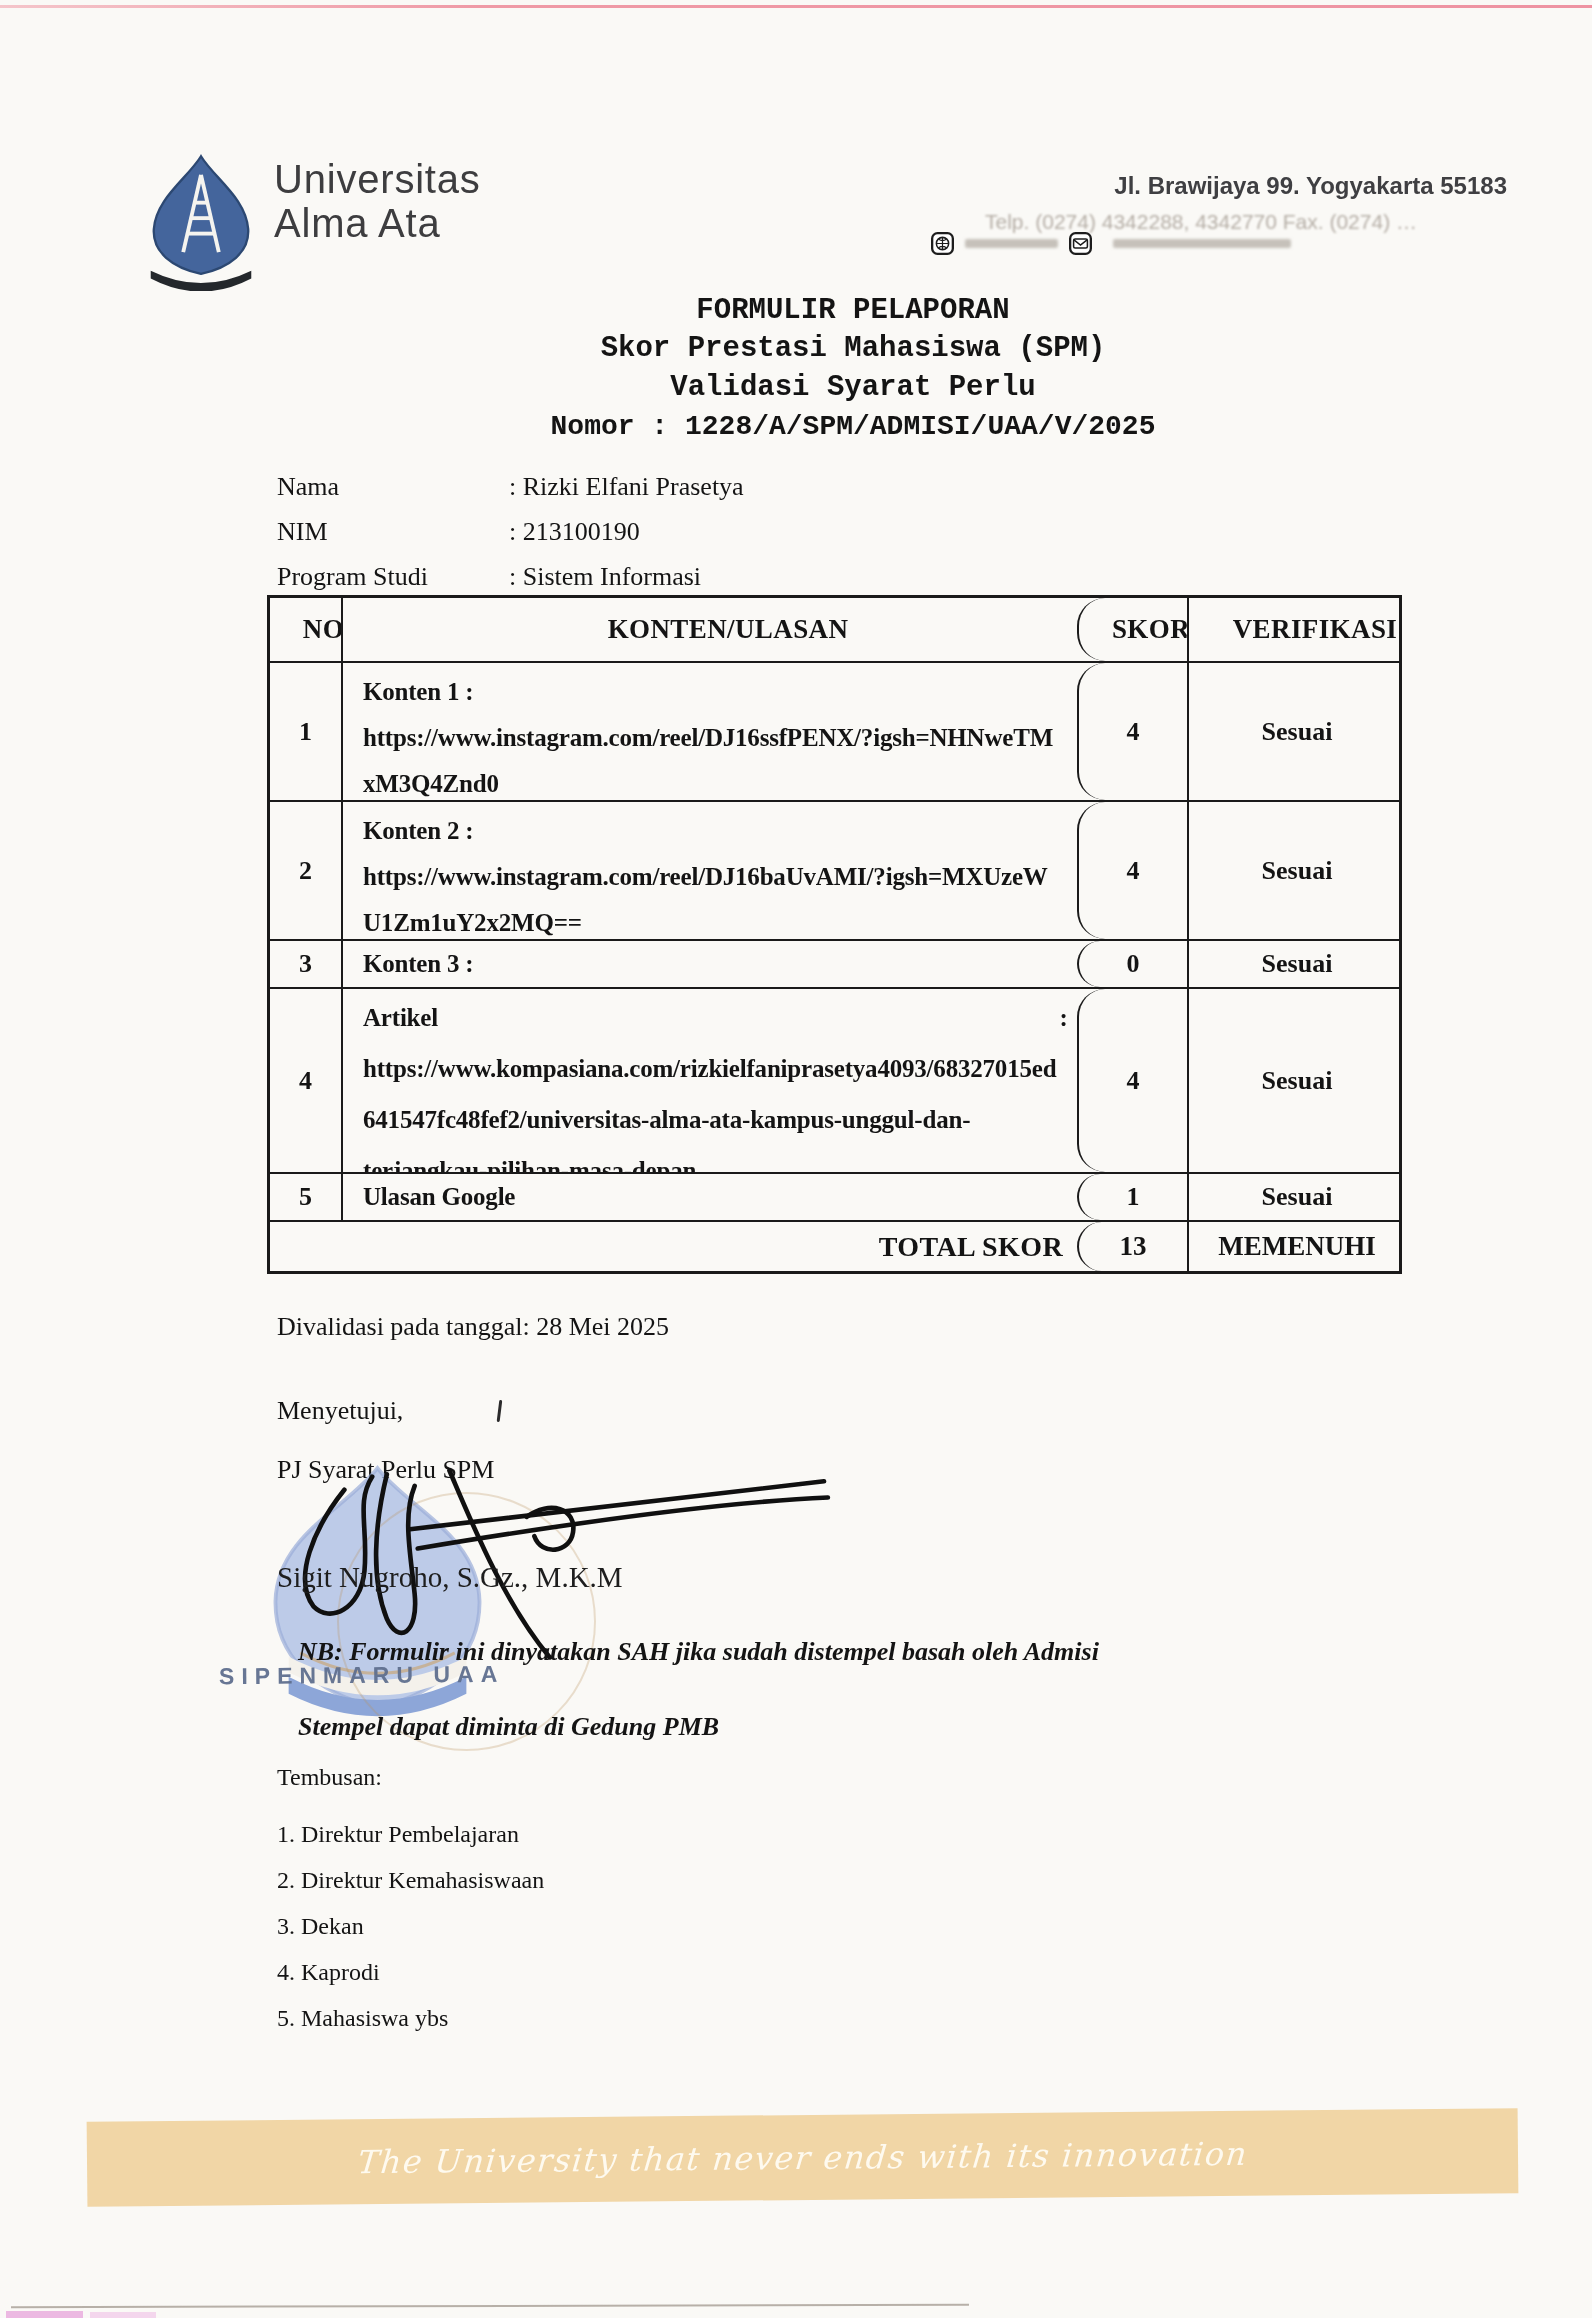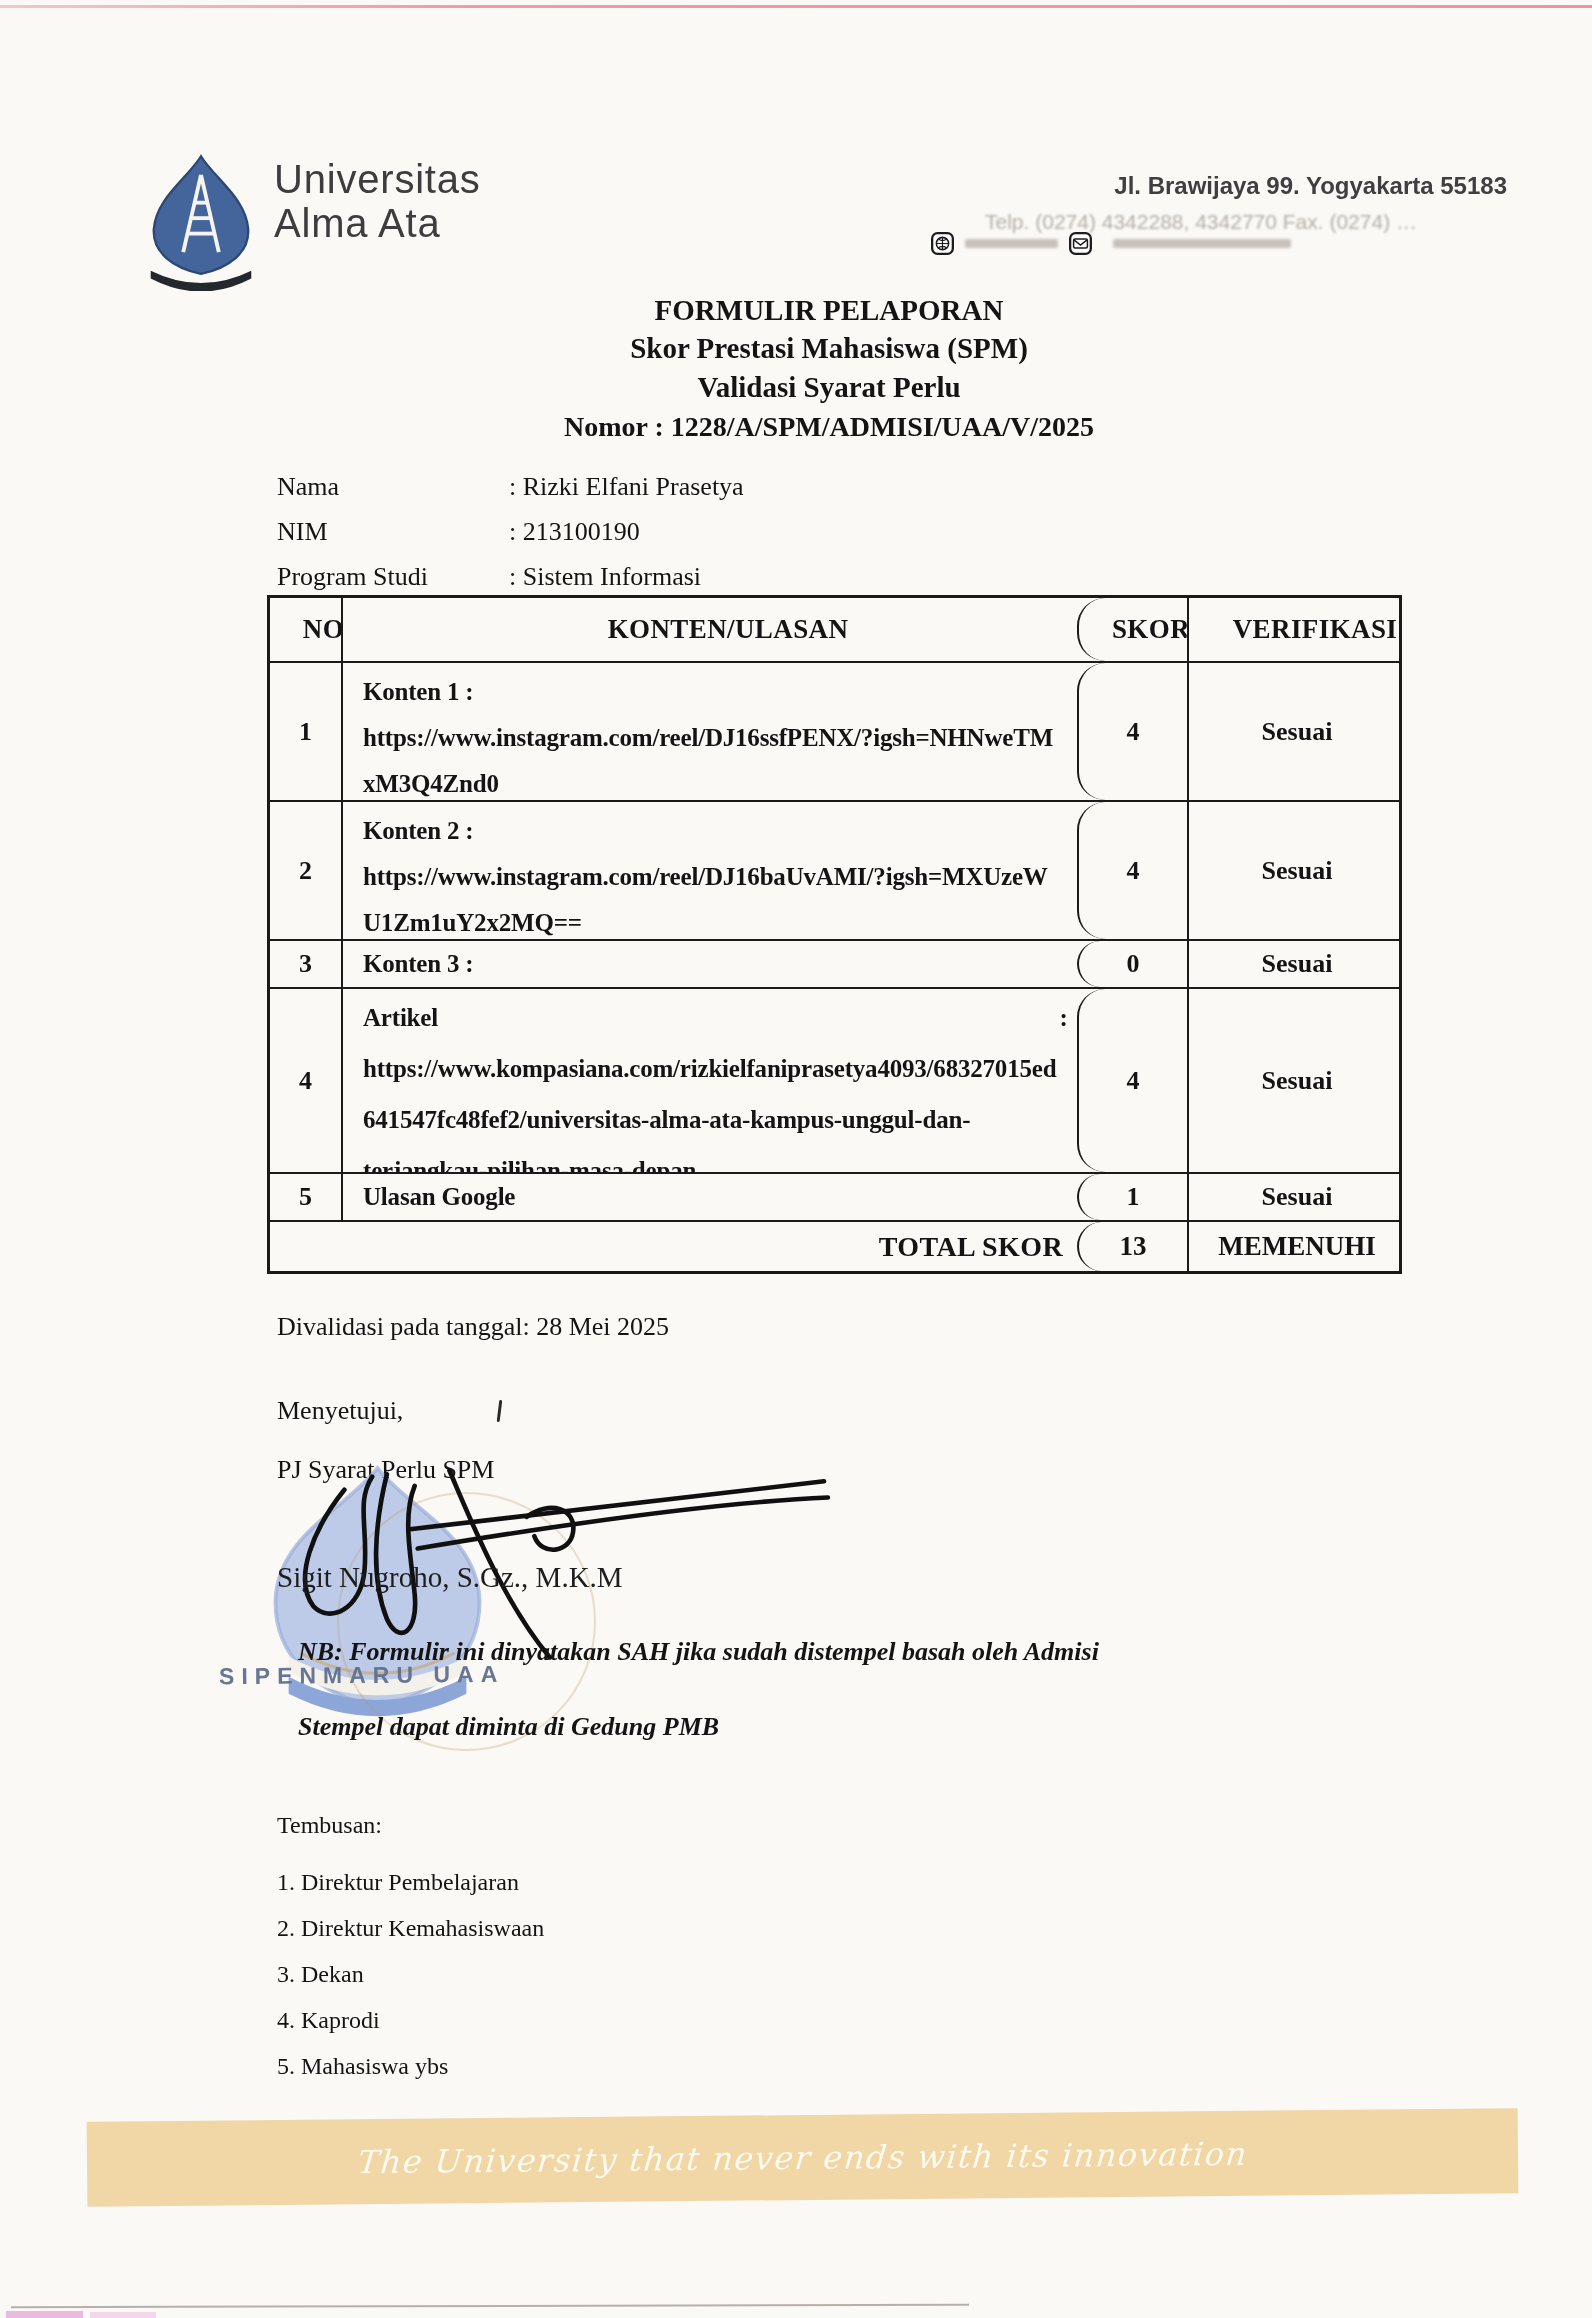--- a/index.html
+++ b/index.html
@@ -21,21 +21,21 @@
   .addr{position:absolute;left:889px;top:172px;width:618px;text-align:right;
         font-family:"Liberation Sans",sans-serif;font-weight:bold;font-size:24px;color:#3f3f42;}
   .contact{position:absolute;left:892px;top:210px;width:618px;text-align:center;
            font-family:"Liberation Sans",sans-serif;font-size:21px;color:#b5aea6;filter:blur(0.9px);}
   .icon-row{position:absolute;left:931px;top:232px;display:flex;align-items:center;gap:10.8px;}
   .hdr-icon{width:23px;height:23px;}
   .blur-bar{height:9.3px;background:#c6c1ba;filter:blur(1.5px);border-radius:2.3px;}
   .bb1{width:93px;} .bb3{width:178px;margin-left:10.8px;}
 
   
-  .title-block{position:absolute;left:427px;top:292px;width:804px;text-align:center;}
+  .title-block{position:absolute;left:451px;top:292px;width:804px;text-align:center;font-family:Liberation Mono, monospace;}
   .title-block div{font-weight:bold;}
   .t1{font-size:29px;line-height:37px;}
   .t2{font-size:29px;line-height:39px;}
   .t3{font-size:29px;line-height:39px;}
   .t4{font-size:28px;line-height:40px;}
 
   
   .student{position:absolute;left:277px;top:464px;font-size:26px;}
   .student .srow{display:flex;line-height:45px;}
   .student .slabel{width:232px;}
@@ -82,21 +82,21 @@
              border:2.3px solid rgba(187,148,92,.28);}
   .signature{position:absolute;left:271px;top:1455px;width:587px;height:255px;}
   .signer{position:absolute;left:277px;top:1561px;font-size:29px;color:#1e1e1e;z-index:5;}
   .stamp-text{position:absolute;left:219px;top:1662px;font-family:"Liberation Sans",sans-serif;
               font-size:23px;font-weight:600;letter-spacing:7px;color:rgba(95,111,142,.95);
               transform:rotate(-.5deg);z-index:4;}
   .nb1{position:absolute;left:298px;top:1637px;font-size:26px;font-weight:bold;font-style:italic;z-index:6;}
   .nb2{position:absolute;left:298px;top:1691px;font-size:26px;font-weight:bold;font-style:italic;z-index:6;margin-top:21px;}
 
   
-  .tembusan{position:absolute;left:277px;top:1764px;font-size:24px;margin-top:48px;}
+  .tembusan{position:absolute;left:277px;top:1764px;font-size:24px;}
   .tembusan .tb-title{margin-bottom:20px;}
   .tembusan .tb-item{line-height:46px;}
 
   
   .footer-band{position:absolute;left:87px;top:2115px;width:1431px;height:85px;
                background:#f1d6a6;transform:rotate(-.55deg);display:flex;align-items:center;
                justify-content:center;}
   .tagline{font-family:"DejaVu Serif",serif;font-style:italic;font-size:32px;letter-spacing:1.5px;
            color:rgba(255,253,245,.92);transform:skewX(-6deg);}
 </style>

